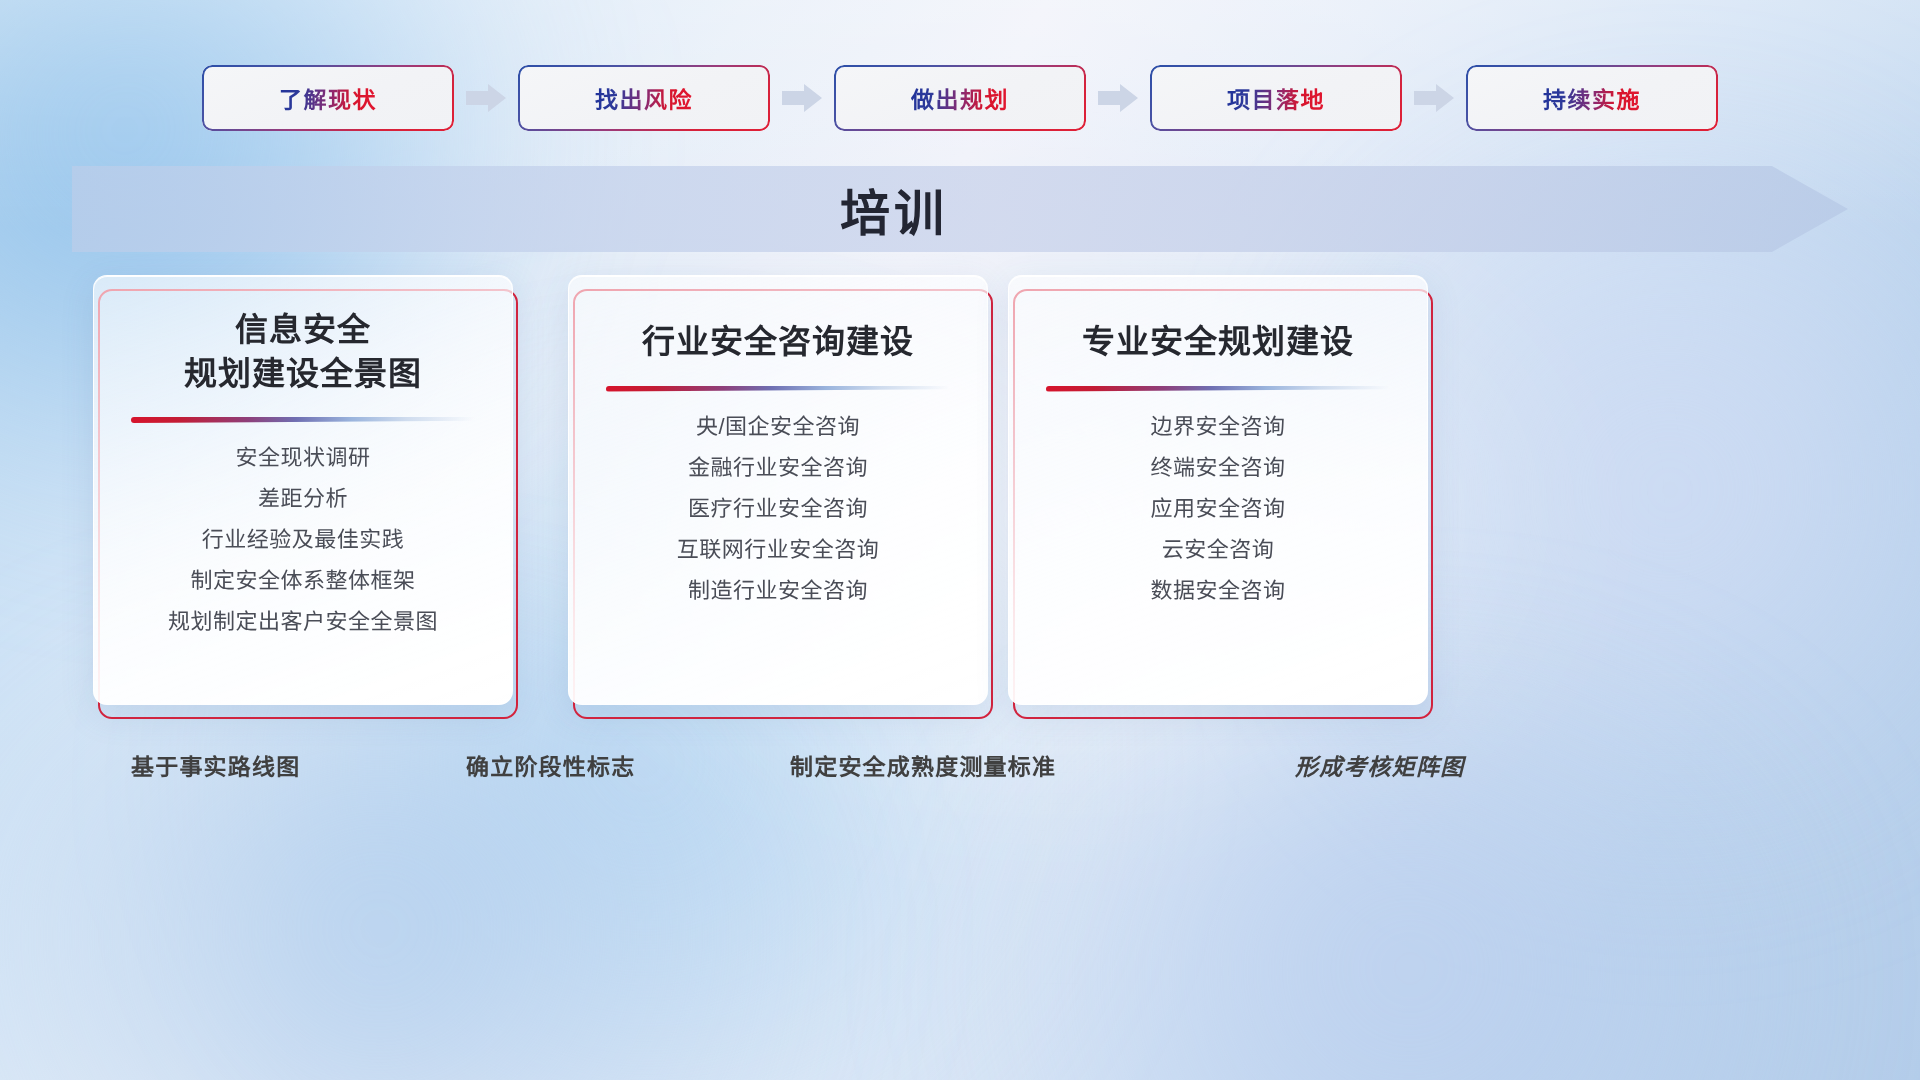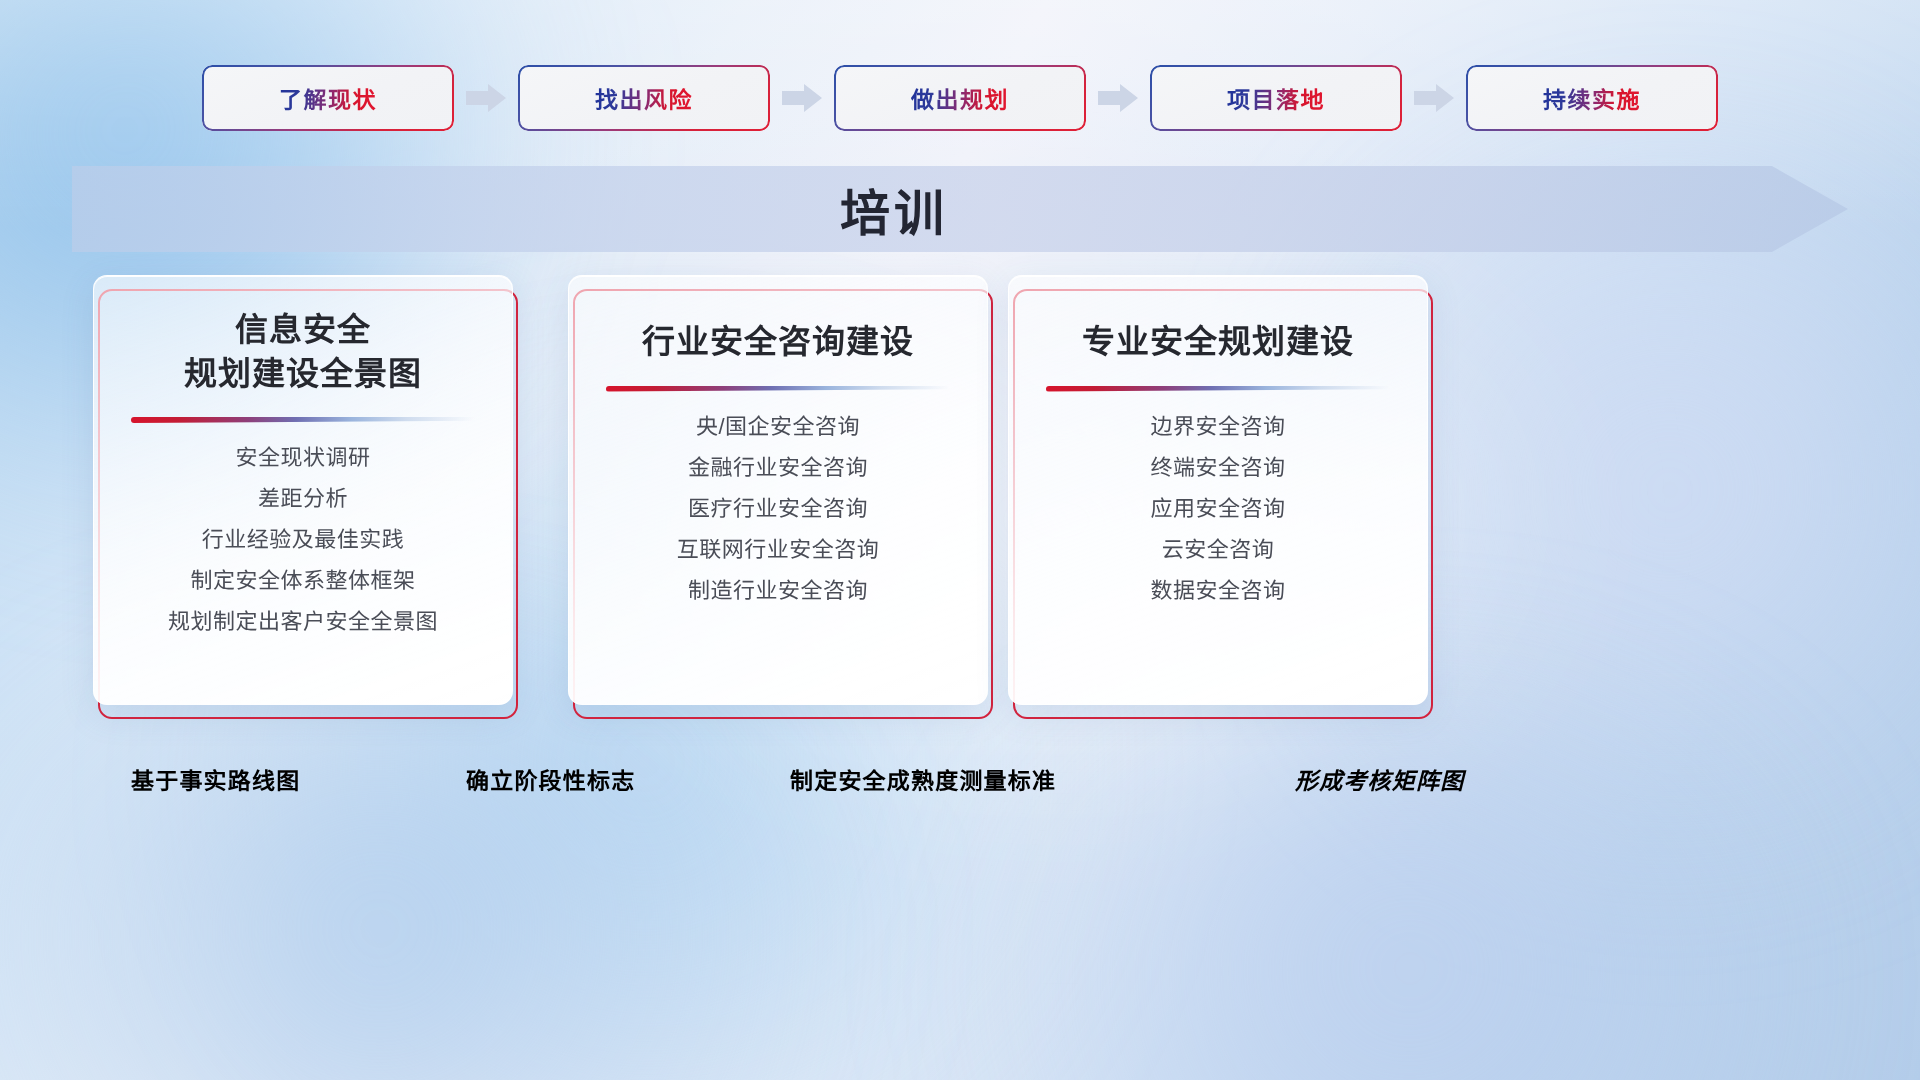--- a/index.html
+++ b/index.html
@@ -147,22 +147,22 @@
     line-height:1;padding:0;margin:0 0 19px 0;
     letter-spacing:.5px;white-space:nowrap;
   }
   .card-list{padding:0;margin-top:24px;}
 
   
   #captions{
     position:absolute;left:0;top:748px;width:1920px;height:40px;z-index:6;
   }
   .caption{
-    position:absolute;top:14px;
-    font-size:23px;font-weight:700;color:#000000;letter-spacing:1.2px;
+    position:absolute;top:0;
+    font-size:23px;font-weight:700;color:#404040;letter-spacing:1.2px;
     white-space:nowrap;
   }
   .cap0{left:131px;}
   .cap1{left:466px;}
   .cap2{left:790px;}
   .cap3{left:1295px;font-style:italic;}
 </style>
 </head>
 <body>
 

